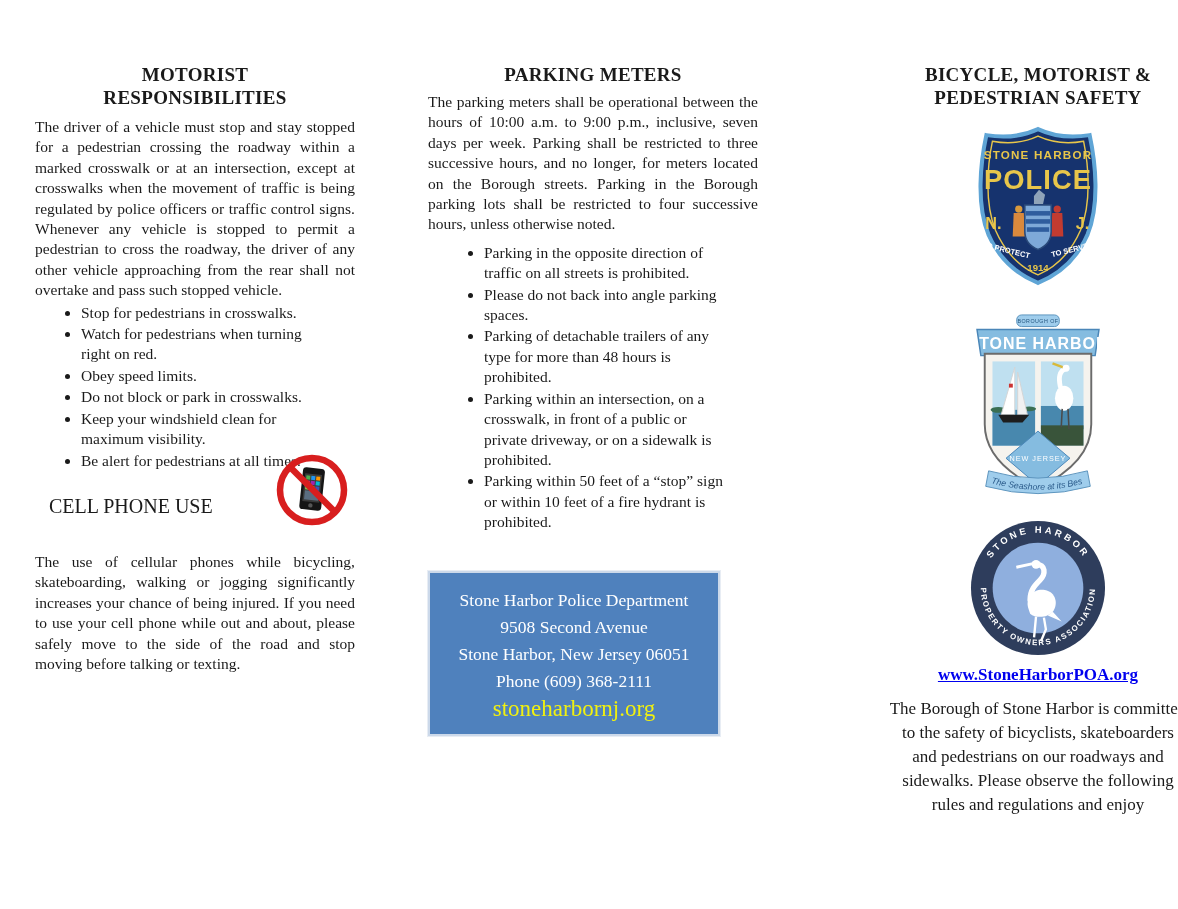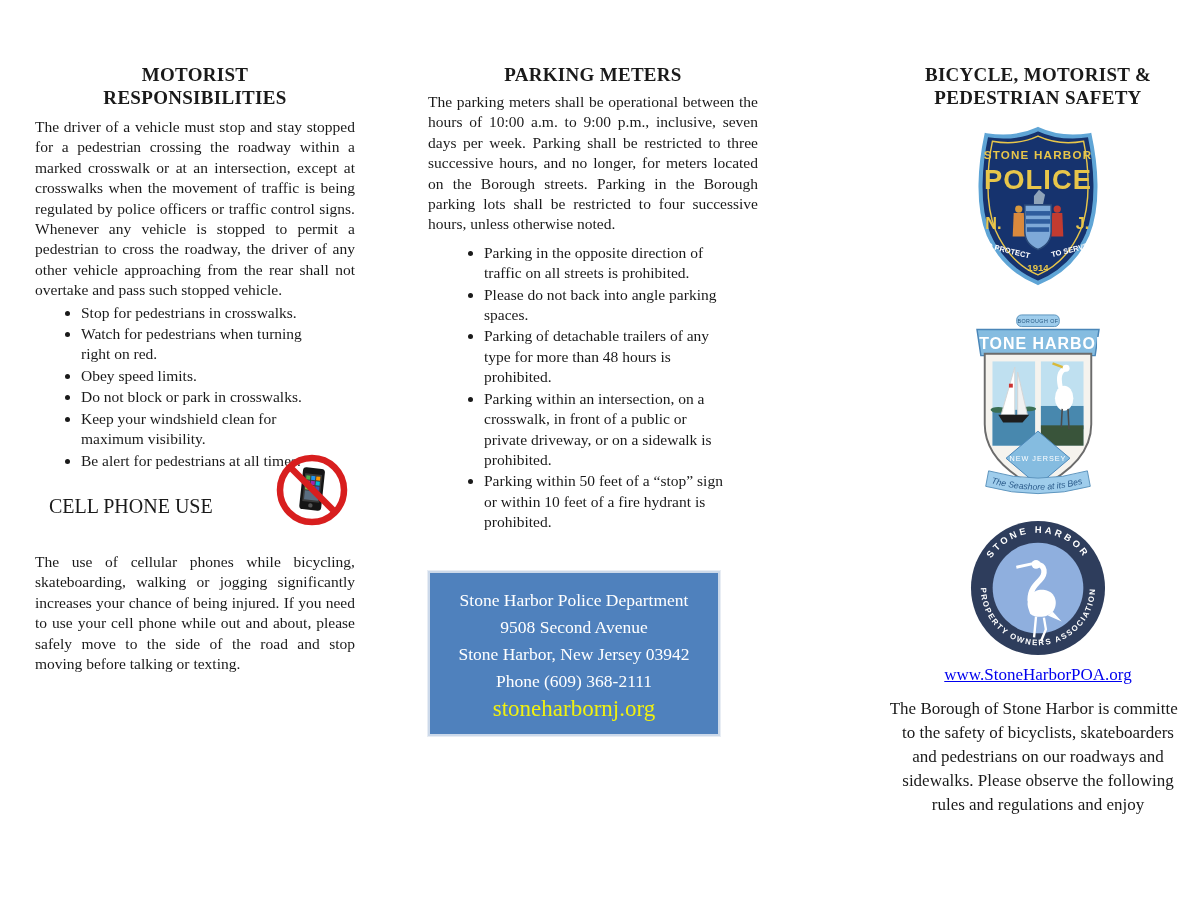--- a/index.html
+++ b/index.html
@@ -34,21 +34,21 @@
 
   .contactbox { margin-top:38px; width:292px; background:#4f81bd;
                 border:2px solid #ccd9ea; outline:1px solid #e8edf4;
                 padding:14px 6px 12px; text-align:center; }
   .contactbox div { color:#ffffff; font-size:17.5px; line-height:27px; }
   .contactbox .weblink { color:#f0f010; font-size:23px; line-height:27px; display:inline-block; cursor:pointer; }
 
   .badge-wrap { margin-top:16px; }
   .crest-wrap { margin-top:22px; }
   .poa-wrap   { margin-top:18px; }
-  .poa-link { display:inline-block; margin-top:4px; font-size:17px; font-weight:normal;
+  .poa-link { display:inline-block; margin-top:4px; font-size:17px; font-weight:bold;
               color:#0000ee; text-decoration:underline; cursor:pointer; }
   .col3 p.closing { margin:12px auto 0; width:300px; font-size:17px; line-height:24px; text-align:center; }
   .col3 .tagline { margin-top:2px; font-size:19px; font-weight:bold; font-style:italic; }
   svg text { font-family:"Liberation Sans", sans-serif; }
 </style>
 </head>
 <body>
 
 <div class="page">
 
@@ -97,21 +97,21 @@
       <li>Parking in the opposite direction of traffic on all streets is prohibited.</li>
       <li>Please do not back into angle parking spaces.</li>
       <li>Parking of detachable trailers of any type for more than 48 hours is prohibited.</li>
       <li>Parking within an intersection, on a crosswalk, in front of a public or private driveway, or on a sidewalk is prohibited.</li>
       <li>Parking within 50 feet of a “stop” sign or within 10 feet of a fire hydrant is prohibited.</li>
     </ul>
 
     <div class="contactbox">
       <div>Stone Harbor Police Department</div>
       <div>9508 Second Avenue</div>
-      <div>Stone Harbor, New Jersey 03942</div>
+      <div>Stone Harbor, New Jersey 06051</div>
       <div>Phone (609) 368-2111</div>
       <span class="weblink">stoneharbornj.org</span>
     </div>
   </section>
 
   <section class="col col3">
     <h2 class="head first">BICYCLE, MOTORIST &amp; PEDESTRIAN SAFETY</h2>
 
     <div class="badge-wrap">
       <svg width="152" height="162" viewBox="0 0 150 160">

